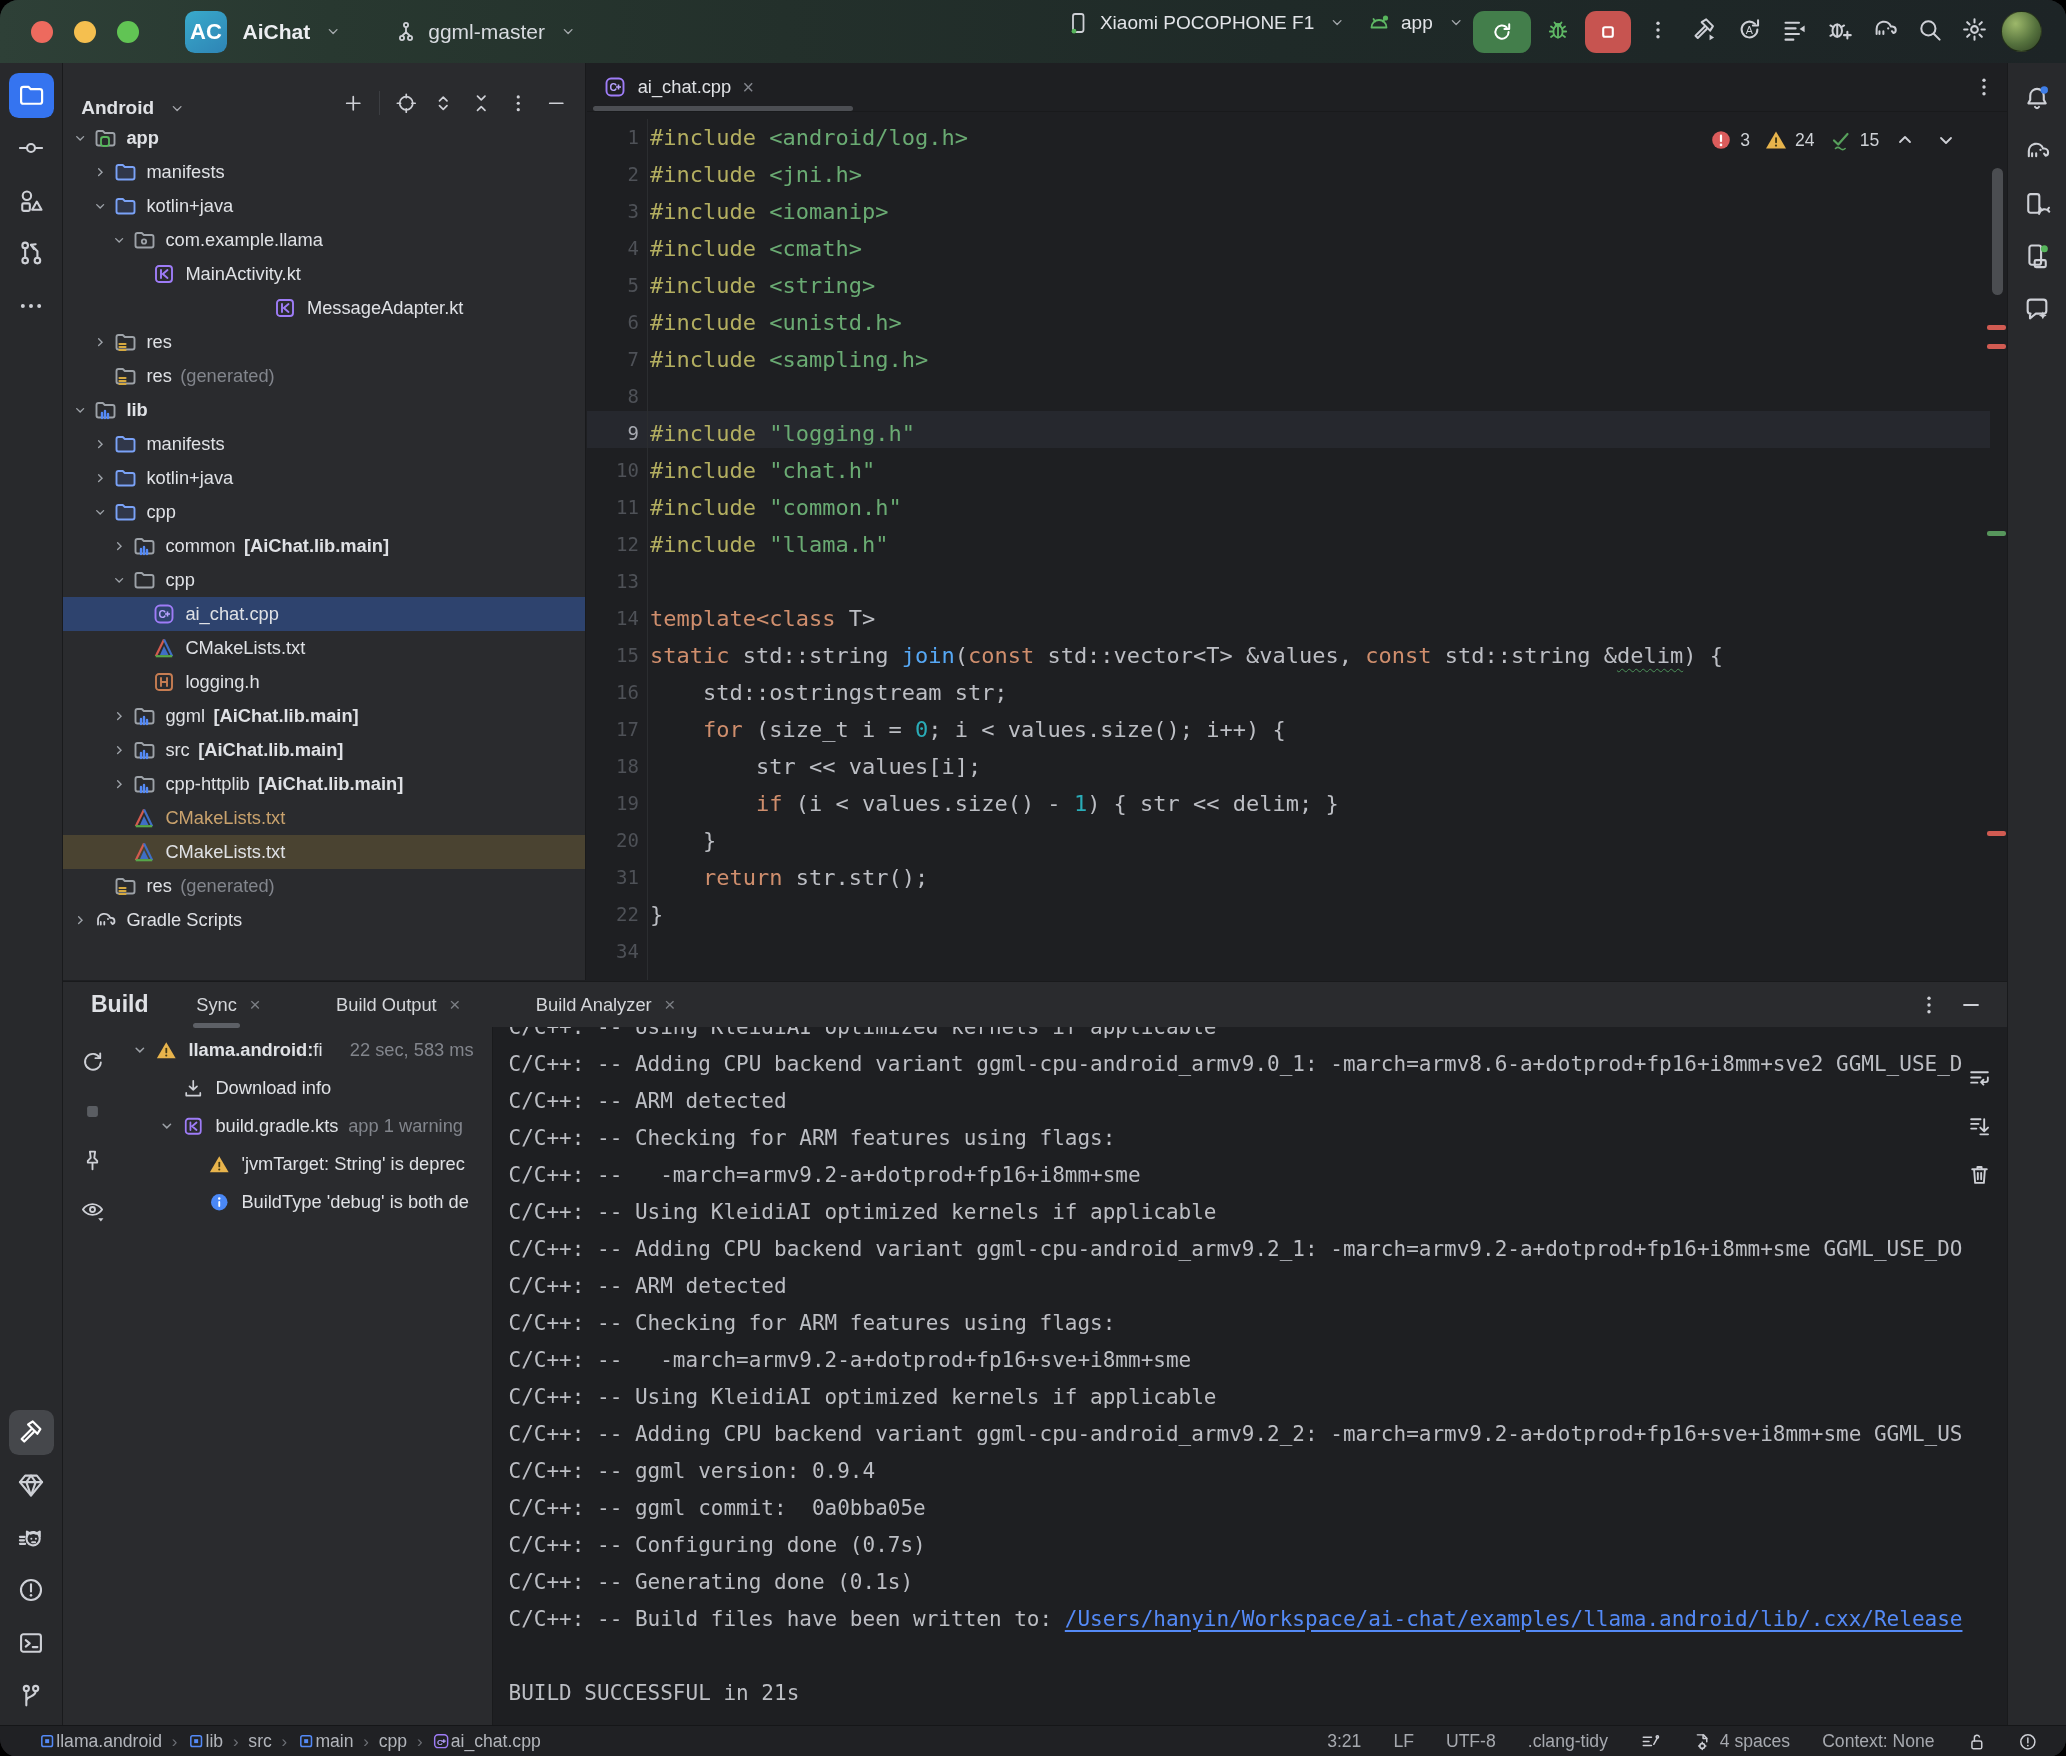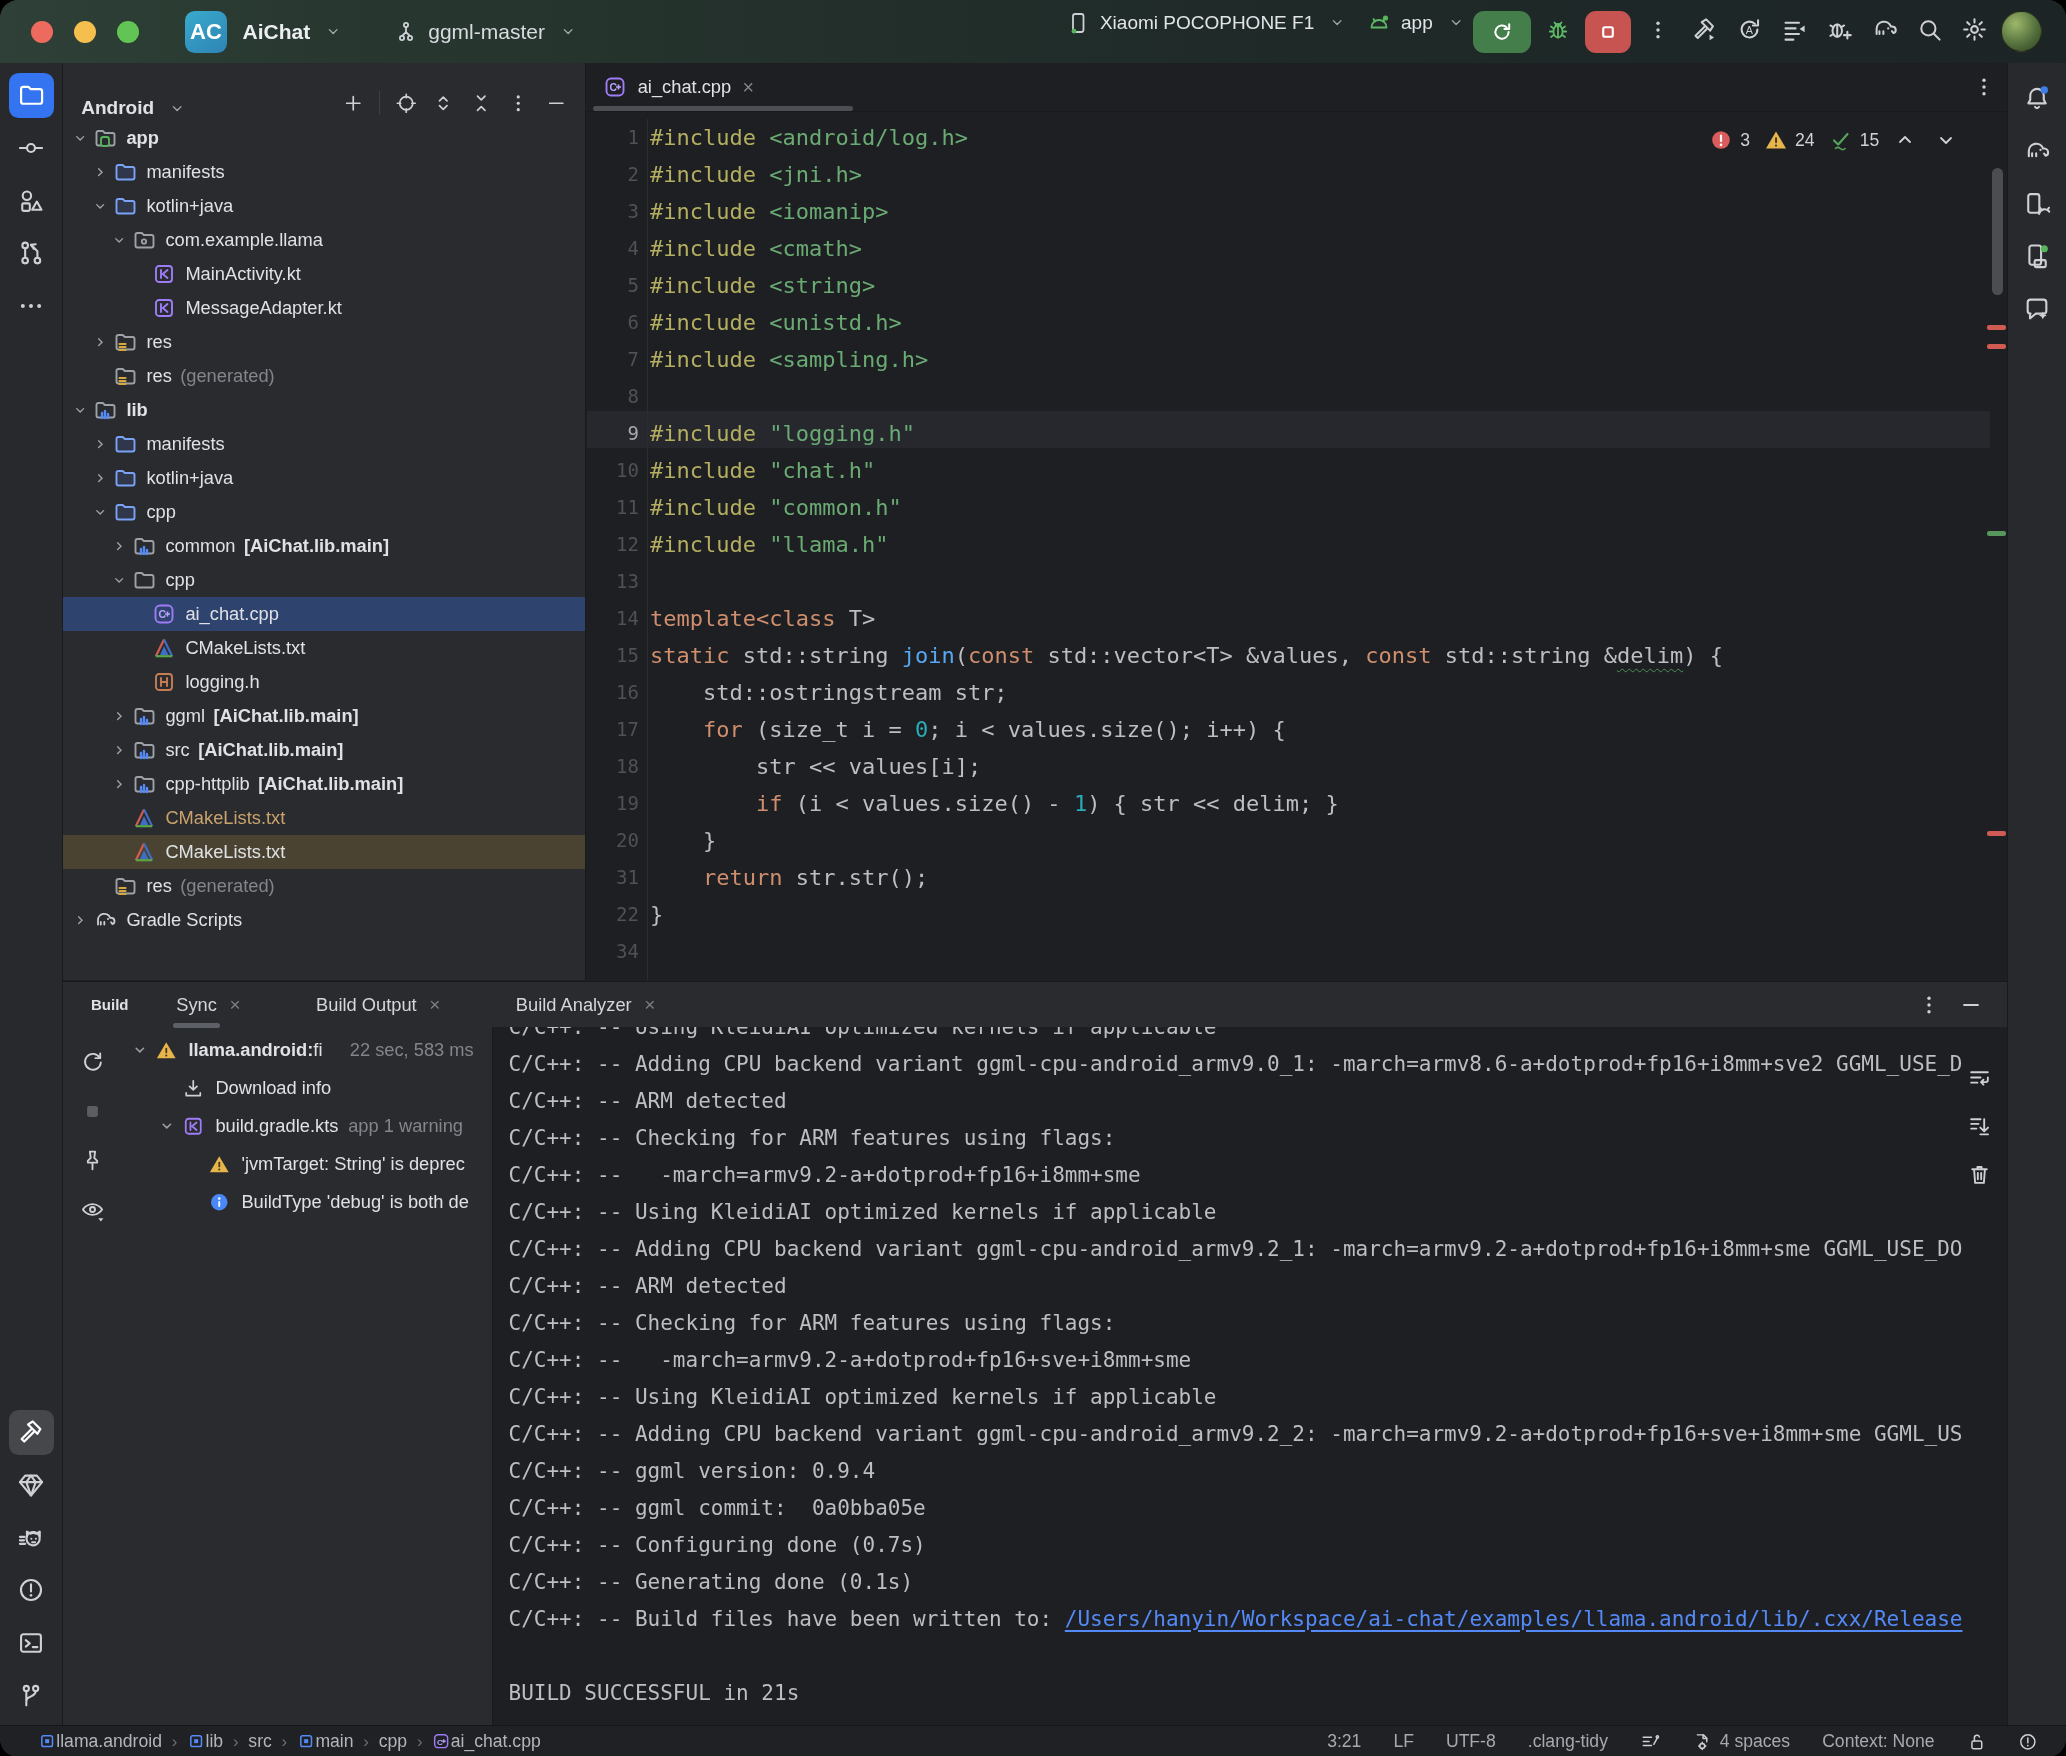--- a/index.html
+++ b/index.html
@@ -70,21 +70,21 @@
   .gutline{position:absolute;left:60px;top:0;bottom:0;width:0.7px;background:#2b2d30;}
   .code{position:absolute;left:63px;top:0;font-family:"DejaVu Sans Mono",monospace;font-size:22px;line-height:37px;white-space:pre;}
   .tk-d{color:#b3ae60}.tk-s{color:#6aab73}.tk-k{color:#cf8e6d}.tk-f{color:#56a8f5}.tk-n{color:#2aacb8}.tk-p{color:#bcbec4}
   .tk-u{color:#bcbec4;text-decoration:underline wavy #4c9159 1.4px;text-underline-offset:4.9px;}
   .vscroll{position:absolute;right:4.2px;top:105px;width:10.5px;height:127px;border-radius:5.6px;background:#4b4d51;}
   .smark{position:absolute;right:1.4px;width:18.3px;height:4.9px;border-radius:2.1px;}
 
   
   .build{position:absolute;left:63px;top:981px;right:59px;height:745px;background:#2a2b2e;border-top:0.7px solid #191a1c;box-sizing:border-box;}
   .bhd{height:45px;display:flex;align-items:center;position:relative;}
-  .btitle{font-size:15px;font-weight:700;margin-left:28px;color:#dfe1e5;}
+  .btitle{font-size:23px;font-weight:700;margin-left:28px;color:#dfe1e5;}
   .btabs{display:flex;align-items:center;height:100%;margin-left:28px;gap:36px;}
   .btab{display:flex;align-items:center;height:100%;padding:0 19.7px;font-size:18.3px;color:#d4d6da;position:relative;gap:12.7px;}
   .btab .bx{color:#7b7e84;font-size:19px}
   .btab.active .lbl{position:relative;}
   .btab.active .lbl::after{content:"";position:absolute;left:-2.8px;right:-2.8px;bottom:-12px;height:4.9px;border-radius:2.8px;background:#5d6066;}
   .bhd-right{margin-left:auto;display:flex;align-items:center;gap:18.3px;margin-right:24px;}
   .bbody{position:absolute;top:45px;left:0;right:0;bottom:0;display:flex;}
   .btools{width:58px;display:flex;flex-direction:column;align-items:center;padding-top:18.3px;gap:14px;flex:none;}
   .btoolbtn{width:35px;height:35px;display:flex;align-items:center;justify-content:center;}
   .btree{width:371px;flex:none;position:relative;font-size:18.3px;overflow:hidden;padding-top:4.2px;box-sizing:border-box;}
@@ -543,21 +543,21 @@
         <div class="trow" style="padding-left: 66px;">
           <span class="chvbox"></span>
           <span class="icbox ic">
             <svg viewBox="0 0 24 24" width="24" height="24">
               <rect x="4" y="4" width="16" height="16" rx="3" stroke="#9e7cf7" stroke-width="1.9" fill="none"></rect>
               <path d="M9 8v8M15.5 8L10.8 12l4.7 4" stroke="#9e7cf7" stroke-width="1.9" fill="none" stroke-linecap="round" stroke-linejoin="round"></path>
             </svg>
           </span>
           <span class="tlabel">MainActivity.kt</span>
         </div>
-        <div class="trow" style="padding-left: 66px;">
+        <div class="trow" style="padding-left: 66px; justify-content: center;">
           <span class="chvbox"></span>
           <span class="icbox ic">
             <svg viewBox="0 0 24 24" width="24" height="24">
               <rect x="4" y="4" width="16" height="16" rx="3" stroke="#9e7cf7" stroke-width="1.9" fill="none"></rect>
               <path d="M9 8v8M15.5 8L10.8 12l4.7 4" stroke="#9e7cf7" stroke-width="1.9" fill="none" stroke-linecap="round" stroke-linejoin="round"></path>
             </svg>
           </span>
           <span class="tlabel">MessageAdapter.kt</span>
         </div>
         <div class="trow" style="padding-left: 27px;">

